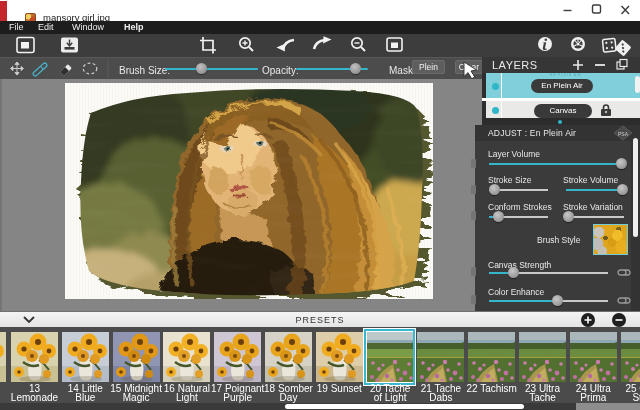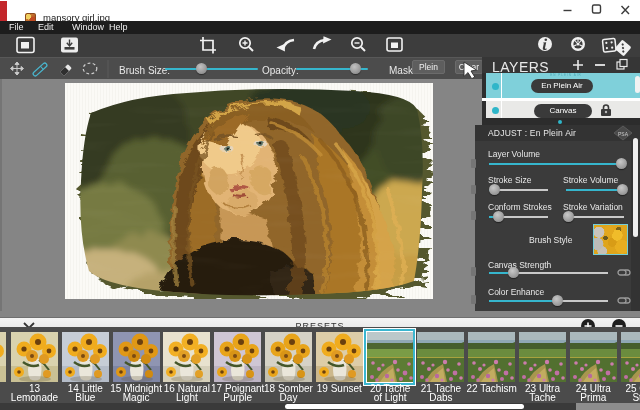--- a/index.html
+++ b/index.html
@@ -35,29 +35,29 @@
   #layhdr{left:482px;top:57px;width:158px;height:16px;background:#363636;}
   #row1{left:482px;top:73px;width:158px;height:25px;background:#7fd0da;border-left:4px solid #2e2e2e;box-sizing:border-box;}
   #rowgap{left:482px;top:98px;width:158px;height:3px;background:#ffffff;}
   #row2{left:482px;top:101px;width:158px;height:17px;background:#e9e9e7;border-left:4px solid #2e2e2e;box-sizing:border-box;}
   #divider{left:482px;top:118px;width:158px;height:7px;background:#2c2c2c;}
   #adjhdr{left:475px;top:125px;width:165px;height:16px;background:#333333;}
   #adjpanel{left:475px;top:141px;width:165px;height:170px;background:#3b3b3b;}
   .pill{position:absolute;background:#3a3a3a;border-radius:9px;color:#fff;
         font-size:8px;text-align:center;}
   .dot{position:absolute;width:7px;height:7px;border-radius:50%;background:#2fb6c9;}
-  .phdr{font-size:14px;color:#e9e9e9;letter-spacing:.5px;}
+  .phdr{font-size:11px;color:#e9e9e9;letter-spacing:.5px;}
   .alabel{position:absolute;font-size:8.5px;color:#e9e9e9;}
   .atrack{position:absolute;height:2px;}
   .athumb{position:absolute;width:11px;height:11px;border-radius:50%;
       background:radial-gradient(circle at 40% 35%,#c8c8c8,#969696 70%,#7a7a7a);box-shadow:0 1px 1px rgba(0,0,0,.45);}
   .nub{position:absolute;left:471px;width:5px;height:9px;background:#757575;border-radius:1px;}
   .linkicon{position:absolute;width:16px;height:9px;color:#9a9a9a;font-size:9px;}
   
-  #presetbar{left:0;top:311px;width:640px;height:16px;background:linear-gradient(#f4f4f4,#e4e4e4);border-top:1px solid #6f6f6f;box-sizing:border-box;margin-top:6px;}
+  #presetbar{left:0;top:311px;width:640px;height:16px;background:linear-gradient(#f4f4f4,#e4e4e4);border-top:1px solid #6f6f6f;box-sizing:border-box;}
   #thumbstrip{left:0;top:327px;width:640px;height:76px;background:#4b4b4b;}
   .thumb{position:absolute;top:5px;width:47px;height:50px;}
   .tlabel{position:absolute;top:57px;width:57px;font-size:10px;color:#ffffff;text-align:center;line-height:9px;}
   #hscroll{left:0;top:403px;width:640px;height:7px;background:#3a3a3a;}
 </style>
 </head>
 <body>
 
 <div class="abs" id="titlebar"></div>
 <div class="abs" id="redstrip"></div>
@@ -66,21 +66,21 @@
 <svg class="abs" style="left:540px;top:0;" width="100" height="21">
   <path d="M23.5 10.5 h8" stroke="#3c3c3c" stroke-width="1.4"></path>
   <rect x="52.5" y="5" width="8" height="8" rx="1.5" fill="none" stroke="#3c3c3c" stroke-width="1.4"></rect>
   <path d="M81.5 6 l7.5 8 M89 6 l-7.5 8" stroke="#3c3c3c" stroke-width="1.4"></path>
 </svg>
 
 <div class="abs" id="menubar">
   <span class="menuitem" style="left:9px;">File</span>
   <span class="menuitem" style="left:38px;">Edit</span>
   <span class="menuitem" style="left:72px;">Window</span>
-  <span class="menuitem" style="left:109px;">Help</span>
+  <span class="menuitem" style="left:124px;font-weight:bold;">Help</span>
 </div>
 
 <div class="abs" id="toolbar">
   <svg width="640" height="23" style="position:absolute;left:0;top:0;">
 
     <rect x="17" y="3.5" width="17" height="15" rx="2" fill="none" stroke="#f2f2f2" stroke-width="1.6"></rect>
     <rect x="21" y="8" width="8" height="6.5" fill="#f2f2f2"></rect>
 
     <rect x="61" y="3.5" width="17" height="15" rx="2" fill="#ececec"></rect>
     <path d="M69.5 5.5 v5.5 M66.8 8.8 l2.7 3.2 2.7 -3.2" stroke="#3d3d3d" stroke-width="1.4" fill="none"></path>
@@ -340,21 +340,21 @@
 
   <span class="alabel" style="left:13px;top:61px;">Conform Strokes</span>
   <div class="atrack" style="left:14px;top:75px;width:59px;background:#c9c9c9;"></div>
   <div class="atrack" style="left:14px;top:75px;width:13px;background:#36b6cd;"></div>
   <div class="athumb" style="left:18px;top:70px;"></div>
 
   <span class="alabel" style="left:88px;top:61px;">Stroke Variation</span>
   <div class="atrack" style="left:91px;top:75px;width:58px;background:#c9c9c9;"></div>
   <div class="athumb" style="left:88px;top:70px;"></div>
 
-  <span class="alabel" style="left:54px;top:94px;">Brush Style</span>
+  <span class="alabel" style="left:62px;top:94px;">Brush Style</span>
   <div class="abs" style="left:118px;top:83px;width:33px;height:29px;border:1.5px solid #74ccd8;
        background:
         radial-gradient(circle at 15% 25%,#c9c4bc 0 15%,transparent 16%),
         radial-gradient(circle at 10% 65%,#bdbcb8 0 17%,transparent 18%),
         radial-gradient(circle at 25% 90%,#c5c0b5 0 13%,transparent 14%),
         radial-gradient(circle at 45% 20%,#e3a81e 0 16%,transparent 17%),
         radial-gradient(circle at 70% 35%,#f0bc2a 0 18%,transparent 19%),
         radial-gradient(circle at 55% 60%,#d89c16 0 17%,transparent 18%),
         radial-gradient(circle at 85% 75%,#e8ae20 0 19%,transparent 20%),
         radial-gradient(circle at 35% 45%,#6b5a20 0 8%,transparent 9%),

